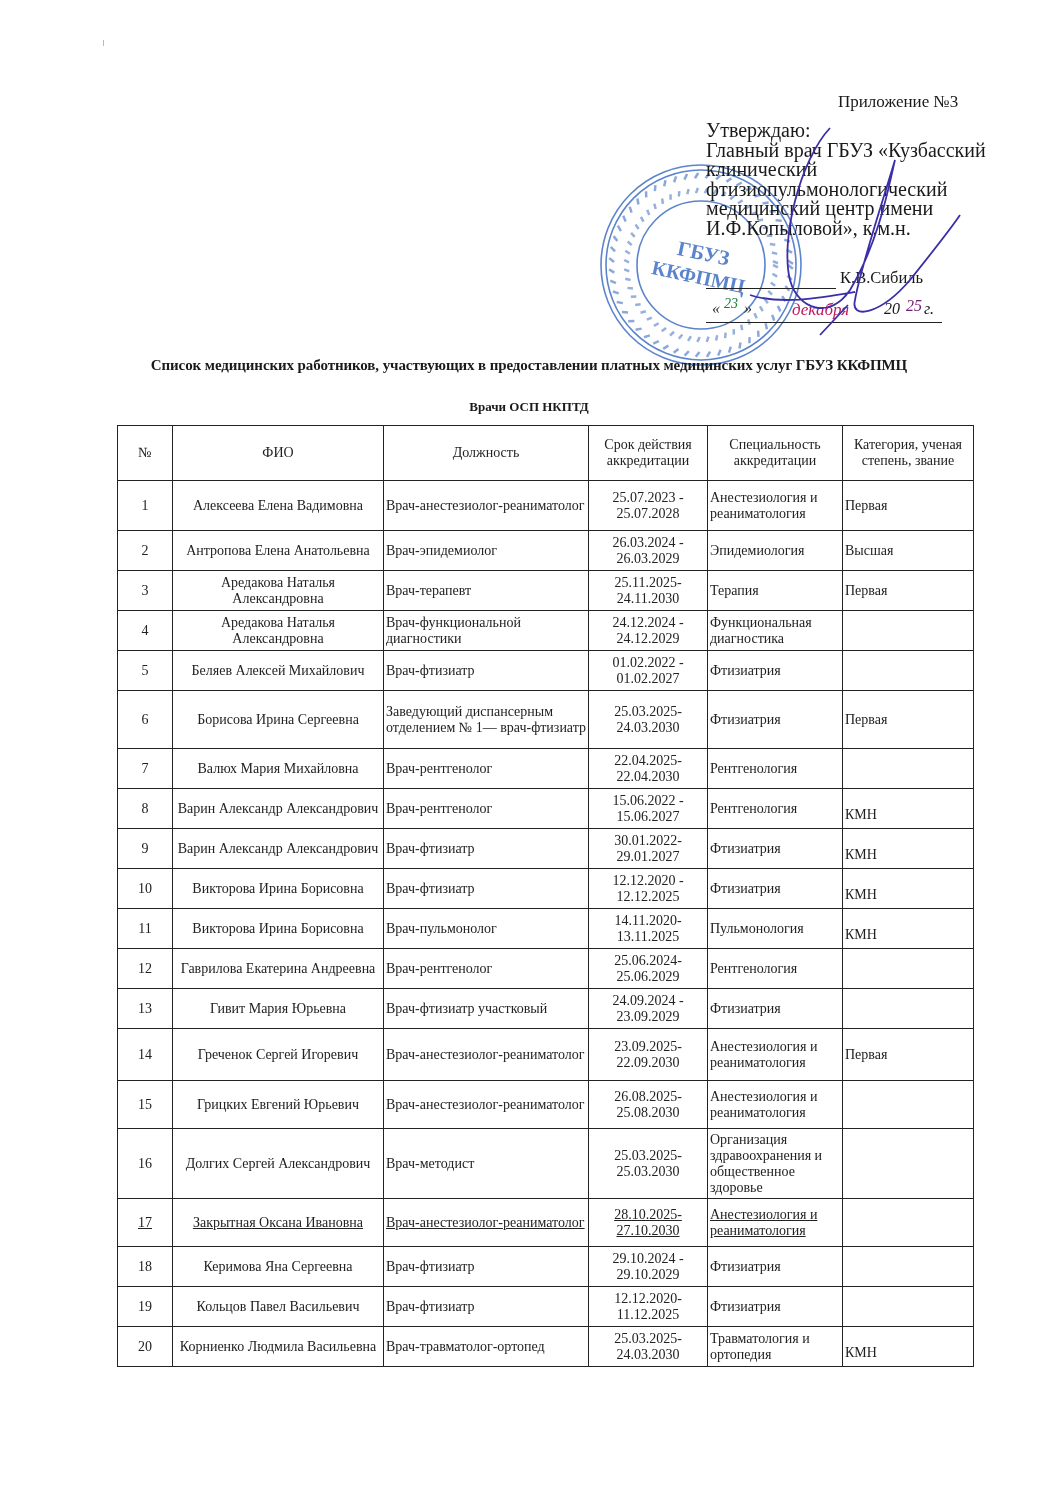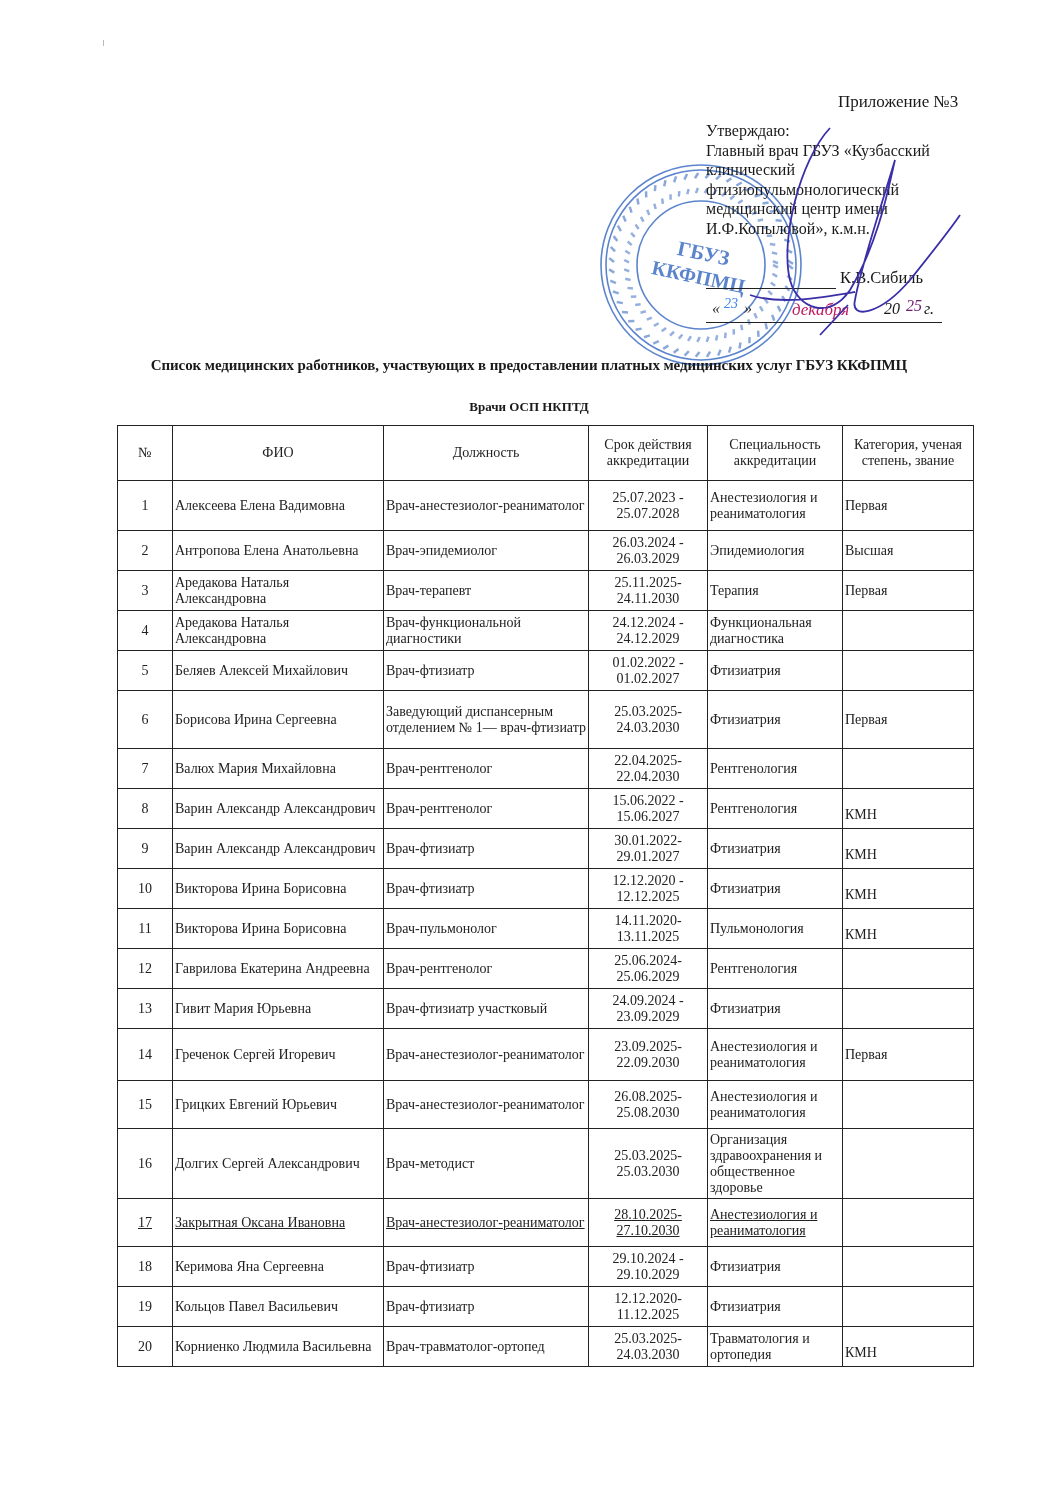--- a/index.html
+++ b/index.html
@@ -1,35 +1,35 @@
 <!DOCTYPE html>
 <html><head>
 <meta charset="utf-8">
 <style>
   html, body { margin:0; padding:0; background:#ffffff; }
   body { width:1058px; height:1497px; position:relative; overflow:hidden;
          font-family:"Liberation Serif", "DejaVu Serif", serif; color:#1a1a1a; }
   .abs { position:absolute; }
   .appendix { left:838px; top:92px; font-size:17px; }
-  .approve { left:706px; top:121px; width:270px; font-size:16px; line-height:19.5px; }
+  .approve { left:706px; top:121px; width:270px; font-size:20px; line-height:19.5px; }
   .approve div { white-space:nowrap; }
   .sig-line { left:706px; top:270px; width:130px; border-bottom:1px solid #222; height:18px; }
   .sig-name { left:840px; top:268px; font-size:16.5px; }
   .date-line { left:706px; top:300px; width:236px; border-bottom:1px solid #222; height:22px; font-size:16px; font-style:italic; }
   .date-line span { position:absolute; }
   .stamp { left:596px; top:160px; width:210px; height:210px; }
   .signature { left:680px; top:120px; width:290px; height:230px; }
   .title { left:0; width:1058px; top:357px; text-align:center; font-size:15px; font-weight:bold; letter-spacing:-0.1px; }
   .subtitle { left:0; width:1058px; top:399px; text-align:center; font-size:13px; font-weight:bold; }
   table.staff { position:absolute; left:117px; top:425px; width:857px; border-collapse:collapse;
                 font-family:"Liberation Serif", serif; font-size:14px; line-height:16px; color:#222; }
   table.staff th, table.staff td { border:1.3px solid #222; padding:1px 2px; vertical-align:middle; }
   table.staff th { font-weight:normal; text-align:center; height:52px; font-size:14px; }
   table.staff td.num { text-align:center; width:50px; }
-  table.staff td.fio { width:206px; }
+  table.staff td.fio { width:206px;text-align:center; }
   table.staff td.pos { width:200px; }
   table.staff td.term { width:114px; text-align:center; }
   table.staff td.spec { width:130px; }
   table.staff td.cat { width:126px; }
   td.cat.top { vertical-align:top; padding-top:18px; }
   .tick { left:103px; top:40px; width:1px; height:6px; background:#bbb; }
 </style>
 </head>
 <body>
 
@@ -160,21 +160,21 @@
   <div>фтизиопульмонологический</div>
   <div>медицинский центр имени</div>
   <div>И.Ф.Копыловой», к.м.н.</div>
 </div>
 
 <div class="abs sig-line"></div>
 <div class="abs sig-name">К.В.Сибиль</div>
 
 <div class="abs date-line">
   <span style="left:6px;top:0">«</span>
-  <span id="sig-ink1" style="left: 18px; top: -4px; font-size: 14px; color: #3b82f6;">23</span>
+  <span id="sig-ink1" style="left: 18px; top: -4px; font-size: 14px; color: #15803d;">23</span>
   <span style="left:38px;top:0">»</span>
   <span id="sig-ink2" style="left: 86px; top: 0px; font-size: 17px; color: #be185d;">декабря</span>
   <span style="left:178px;top:0">20</span>
   <span id="sig-ink3" style="left: 200px; top: -3px; color: #701a75; text-align: right;">25</span>
   <span style="left:218px;top:0">г.</span>
 </div>
 
 <svg class="abs signature" viewBox="0 0 290 230">
   <path id="sig-path" fill="none" stroke-width="1.8" d="M150 8 C120 40 100 120 110 160 C118 190 150 200 170 170 C200 120 210 60 215 40 C200 90 180 150 175 180 C170 200 200 195 230 160 C250 135 270 110 280 95 M70 175 C100 185 140 178 175 172 M168 185 L140 215" stroke="#3a2fa8"></path>
 </svg>

